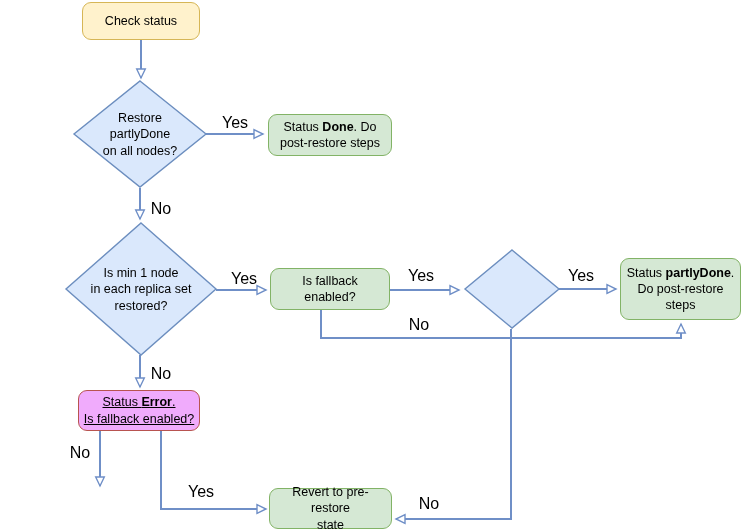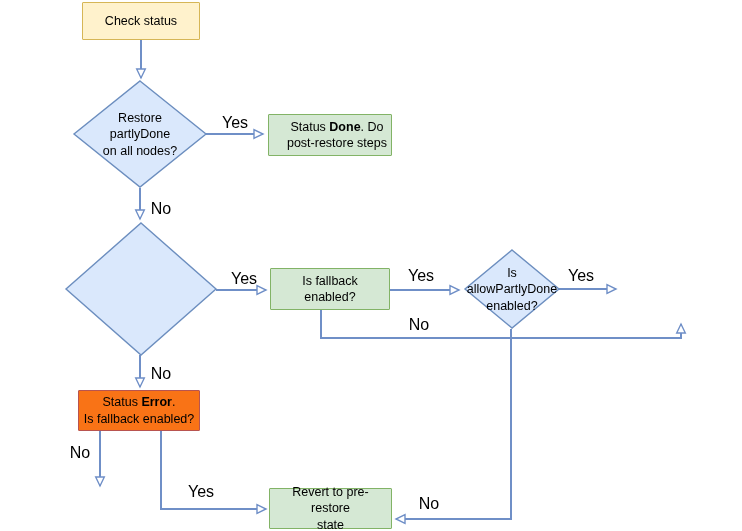--- a/index.html
+++ b/index.html
@@ -9,33 +9,33 @@
     height: 531px;
     background: #ffffff;
     font-family: "Liberation Sans", sans-serif;
     color: #000;
     overflow: hidden;
   }
   #wires { position: absolute; left: 0; top: 0; width: 742px; height: 531px; }
   .node {
     position: absolute;
     box-sizing: border-box;
-    border-radius: 1px;
+    border-radius: 9px;
     display: flex;
     align-items: center;
     justify-content: center;
     text-align: center;
     font-size: 12.5px;
     line-height: 1.3;
     white-space: pre-line;
     padding: 2px 4px;
   }
   .node.yellow { background: #fff2cc; border: 1.5px solid #d6b656; }
-  .node.green  { background: #d5e8d4; border: 1.5px solid #82b366; justify-content: flex-end; }
-  .node.red    { background: #f97316; border: 1.5px solid #b85450; }
+  .node.green  { background: #d5e8d4; border: 1.5px solid #82b366; }
+  .node.red    { background: #f0abfc; border: 1.5px solid #b85450; text-decoration: underline; }
   .diamond-label {
     position: absolute;
     transform: translate(-50%, -50%);
     text-align: center;
     font-size: 12.5px;
     line-height: 1.3;
     white-space: pre-line;
     pointer-events: none;
   }
   .edge-label {
@@ -109,38 +109,43 @@
 
   <div class="node green" id="n-done">
     <span><span>Status </span><b>Done</b><span>. Do
 post-restore steps</span></span>
   </div>
 
   <div class="node green" id="n-fallback">
     <span>Is fallback enabled?</span>
   </div>
 
+  <div class="node green" id="n-partly">
+    <span><span>Status </span><b>partlyDone</b><span>.
+Do post-restore
+steps</span></span>
+  </div>
 
   <div class="node red" id="n-error">
     <span><span>Status </span><b>Error</b><span>.
 Is fallback enabled?</span></span>
   </div>
 
 
   <div class="node green" id="n-revert">
     <span>Revert to pre-restore
 state</span>
   </div>
 
   <div class="diamond-label" id="d1-label">Restore
 partlyDone
 on all nodes?</div>
-  <div class="diamond-label" id="d3-label">Is
-allowPartlyDone
-enabled?</div>
+  <div class="diamond-label" id="d2-label">Is min 1 node
+in each replica set
+restored?</div>
 
   <span class="edge-label" id="el-restore-yes">Yes</span>
   <span class="edge-label" id="el-restore-no">No</span>
   <span class="edge-label" id="el-minnode-yes">Yes</span>
   <span class="edge-label" id="el-minnode-no">No</span>
   <span class="edge-label" id="el-fallback-yes">Yes</span>
   <span class="edge-label" id="el-fallback-no">No</span>
   <span class="edge-label" id="el-apd-yes">Yes</span>
   <span class="edge-label" id="el-apd-no">No</span>
   <span class="edge-label" id="el-error-no">No</span>

